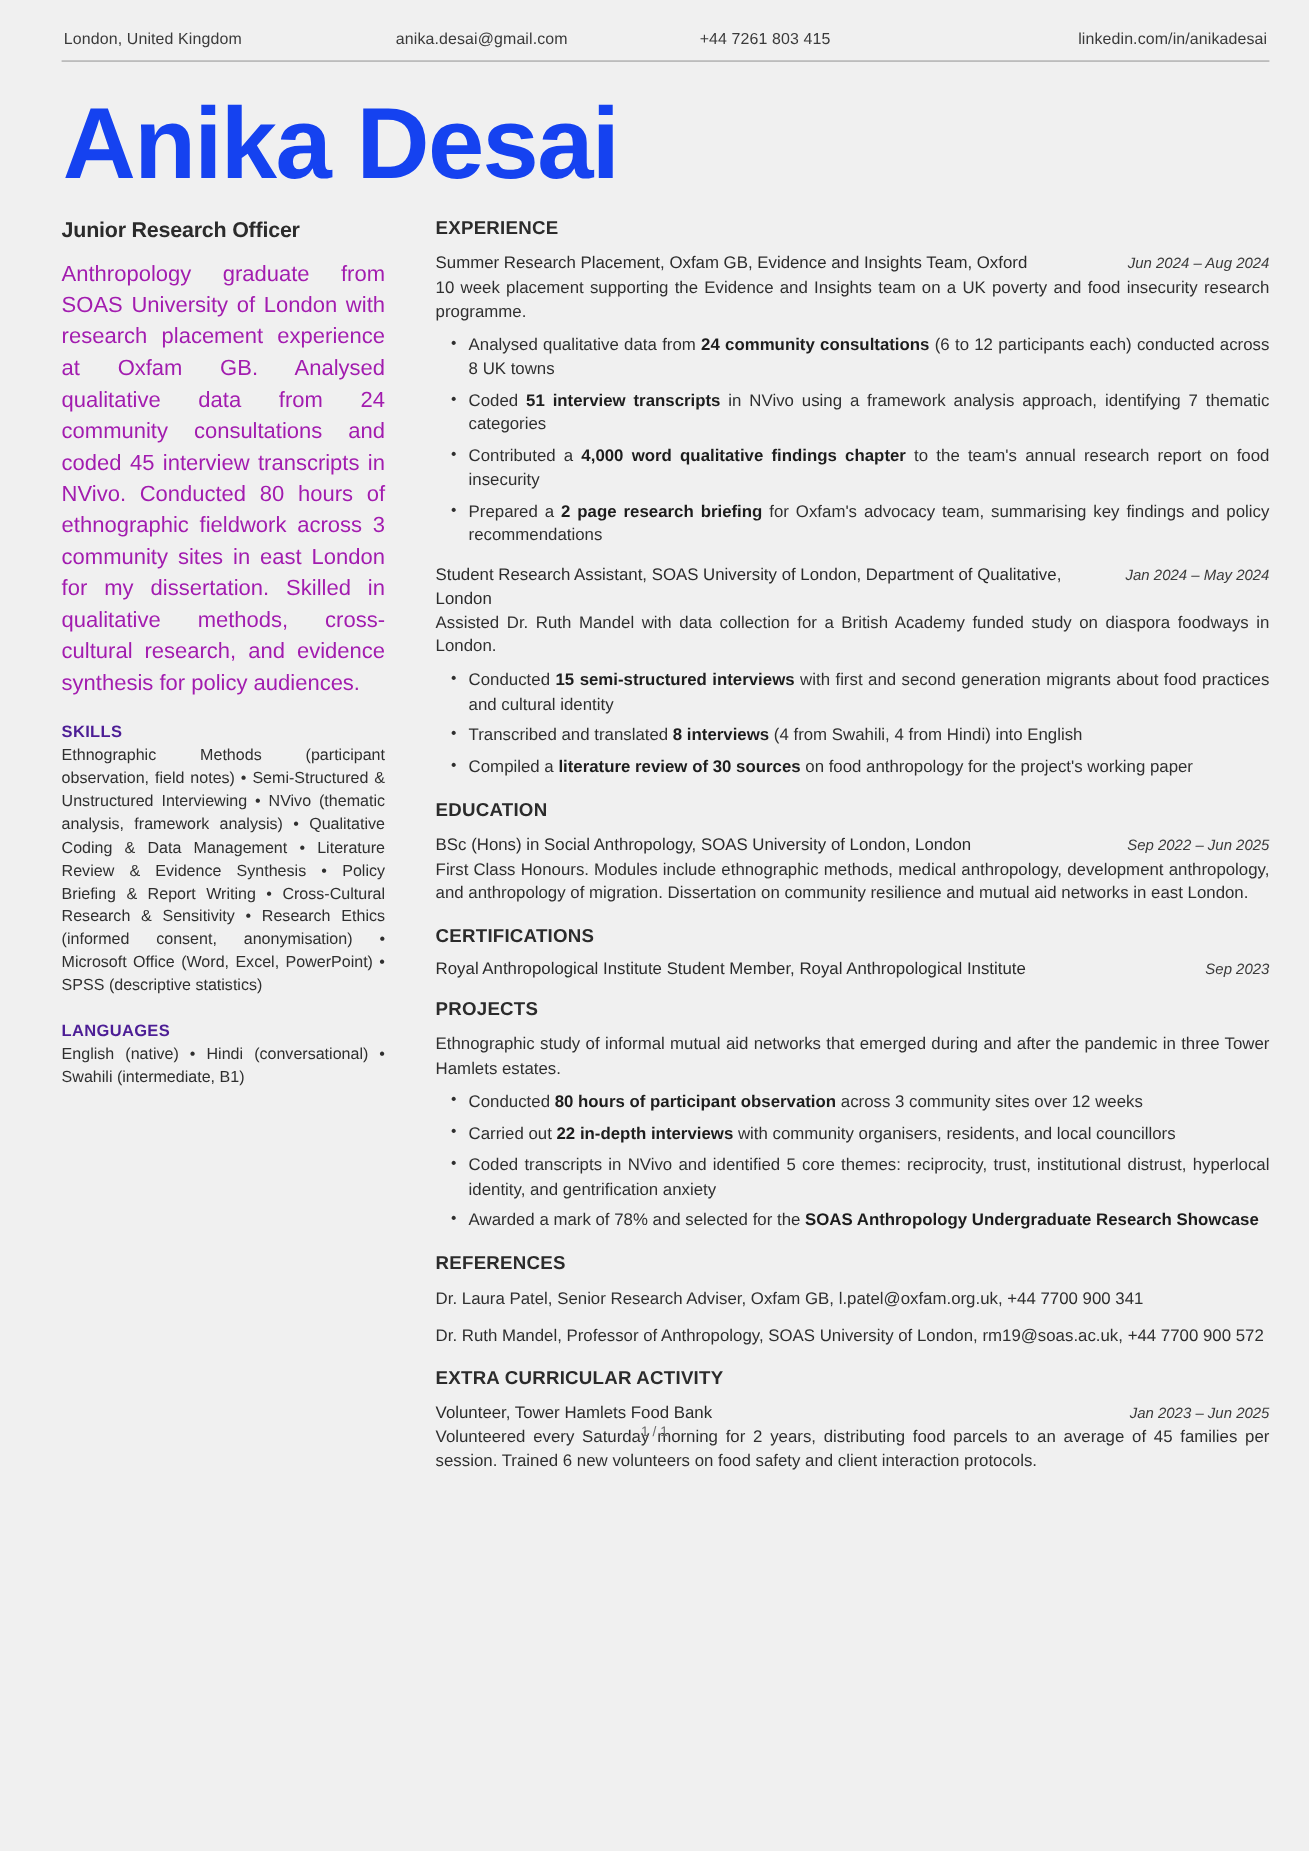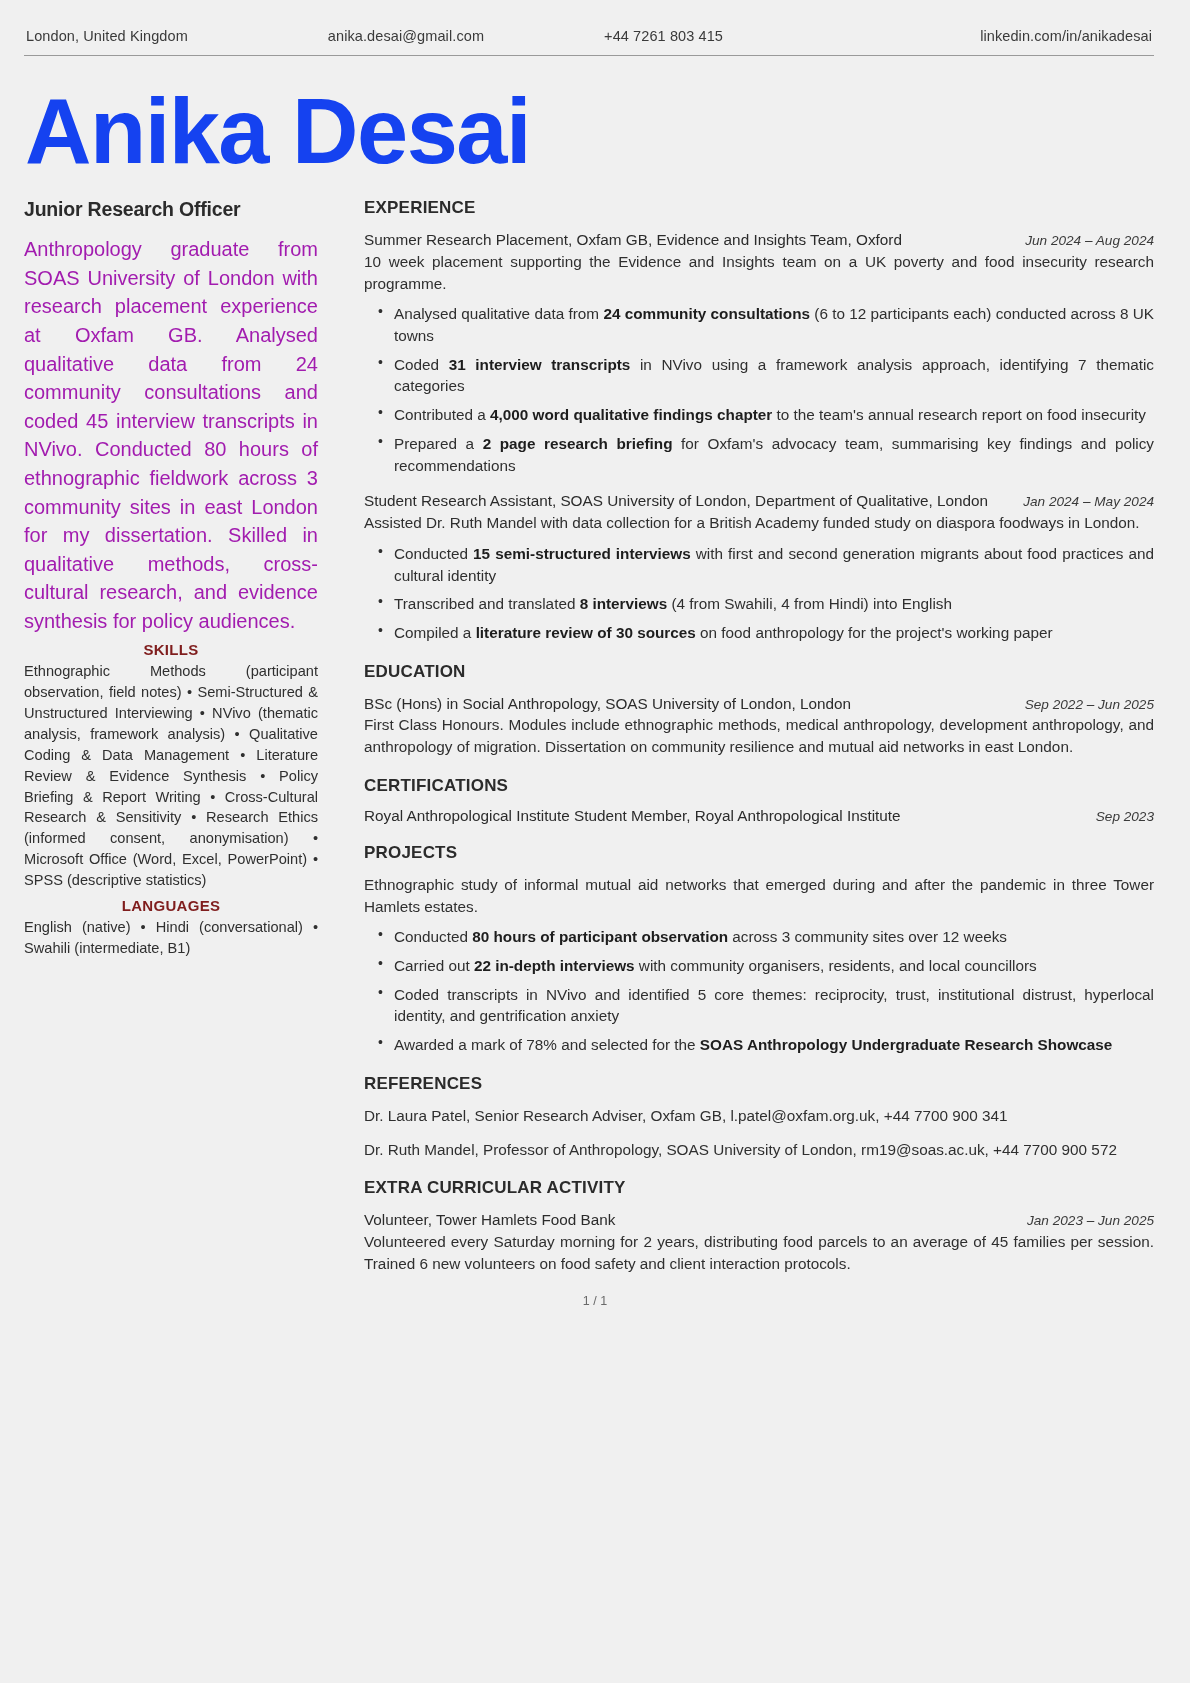--- a/index.html
+++ b/index.html
@@ -8,21 +8,21 @@
     width: 1190px;
     height: 1683px;
     background: #f0f0f0;
     font-family: "Liberation Sans", sans-serif;
     color: #2b2b2b;
     position: relative;
   }
   .page {
     width: 1190px;
     height: 1332px;
-    padding: 28px 36px 0 24px;
+    padding: 28px 36px 0 56px;
     position: relative;
   }
 
   
   .contact-bar {
     display: flex;
     justify-content: space-between;
     align-items: baseline;
     font-size: 14.5px;
     color: #3a3a3a;
@@ -67,23 +67,22 @@
     line-height: 1.43;
     text-align: justify;
     color: #a21caf;
     margin: 0;
   }
 
   .side-heading {
     font-size: 15px;
     font-weight: 700;
     letter-spacing: .3px;
-    color: #7f1d1d;
-    margin: 6px 0 3px 0;
-    text-align: center;
+    color: #4c1d95;
+    margin: 22px 0 3px 0;
   }
   .side-text {
     font-size: 14.6px;
     line-height: 1.43;
     text-align: justify;
     color: #2f2f2f;
     margin: 0;
   }
 
   
@@ -201,21 +200,21 @@
         <div class="section-heading">EXPERIENCE</div>
         <div>
             <div class="entry">
               <div class="entry-head">
                 <div class="entry-title">Summer Research Placement, Oxfam GB, Evidence and Insights Team, Oxford</div>
                 <div class="entry-date">Jun 2024 – Aug 2024</div>
               </div>
               <p class="entry-desc">10 week placement supporting the Evidence and Insights team on a UK poverty and food insecurity research programme.</p>
               <ul class="bullets">
                 <li>Analysed qualitative data from <b>24 community consultations</b> (6 to 12 participants each) conducted across 8 UK towns</li>
-                <li>Coded <b>31 interview transcripts</b> in NVivo using a framework analysis approach, identifying 7 thematic categories</li>
+                <li>Coded <b>51 interview transcripts</b> in NVivo using a framework analysis approach, identifying 7 thematic categories</li>
                 <li>Contributed a <b>4,000 word qualitative findings chapter</b> to the team's annual research report on food insecurity</li>
                 <li>Prepared a <b>2 page research briefing</b> for Oxfam's advocacy team, summarising key findings and policy recommendations</li>
               </ul>
             </div>
             <div class="entry">
               <div class="entry-head">
                 <div class="entry-title">Student Research Assistant, SOAS University of London, Department of Qualitative, London</div>
                 <div class="entry-date">Jan 2024 – May 2024</div>
               </div>
               <p class="entry-desc">Assisted Dr. Ruth Mandel with data collection for a British Academy funded study on diaspora foodways in London.</p>

